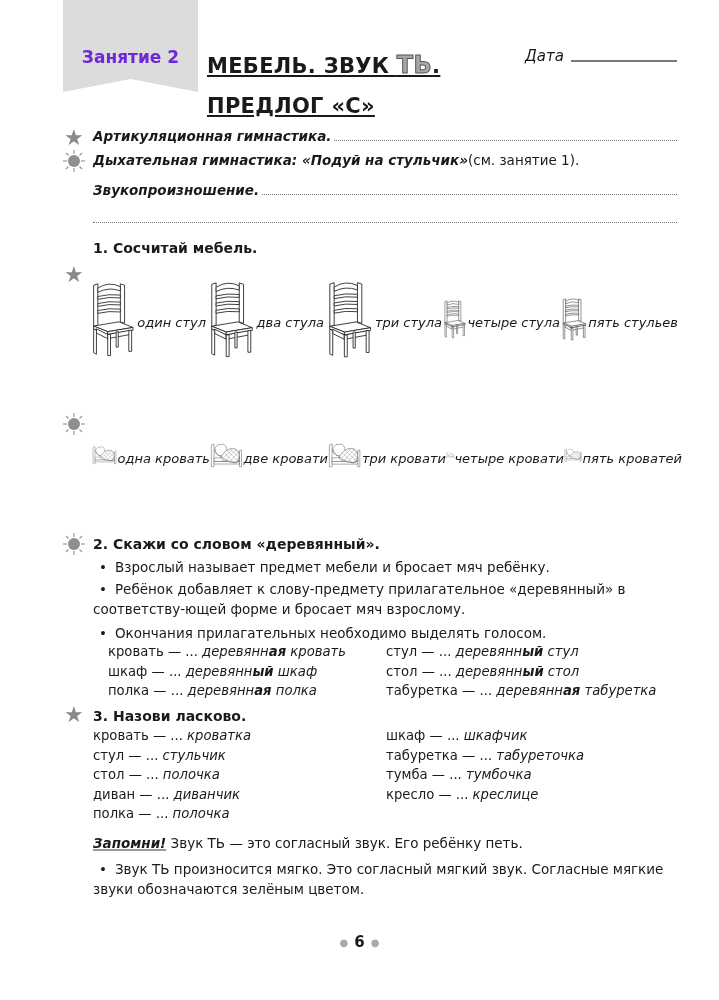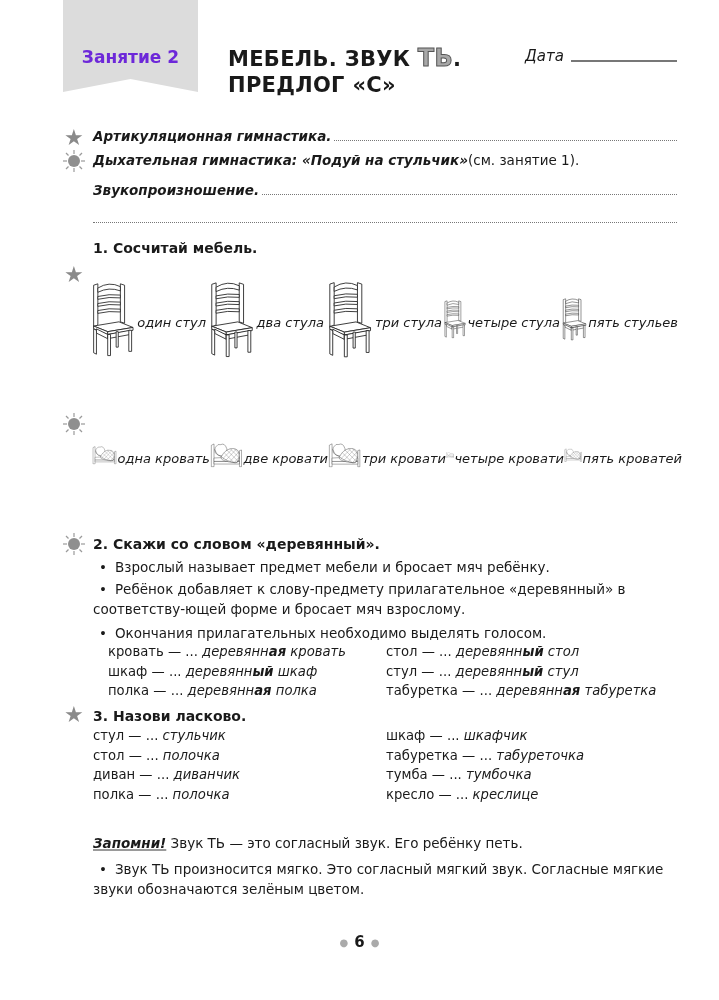--- a/index.html
+++ b/index.html
@@ -9,22 +9,22 @@
     .tag {
       position: absolute; left: 63px; top: 0; width: 135px; height: 92px;
       background: #dcdcdc;
       clip-path: polygon(0 0, 100% 0, 100% 100%, 50% 86%, 0 100%);
     }
     .tag-label {
       position: absolute; left: 0; width: 100%; top: 47px; text-align: center;
       font-weight: bold; font-size: 17px; color: #6d28d9;
     }
     .title {
-      position: absolute; left: 228px; top: 45px; font-weight: bold; font-size: 21px;
-      line-height: 26px; letter-spacing: 0.3px; color: #1a1a1a;
+      position: absolute; left: 207px; top: 45px; font-weight: bold; font-size: 21px;
+      line-height: 40px; letter-spacing: 0.3px; color: #1a1a1a; text-decoration: underline;
     }
     .title .sound {
       font-size: 24px; color: #a8a8a8;
       -webkit-text-stroke: 1px #555;
     }
     .date {
       position: absolute; left: 525px; top: 47px; font-style: italic; font-size: 15px;
       font-family: "DejaVu Sans", sans-serif;
     }
     .date-line {
@@ -266,29 +266,30 @@
 <div class="para bullet" style="top:557px;"><span>Взрослый называет предмет мебели и бросает мяч ребёнку.</span></div>
 <div class="para bullet" style="top:579px;"><span>Ребёнок добавляет к слову-предмету прилагательное «деревянный» в соответству-ющей форме и бросает мяч взрослому.</span></div>
 <div class="para bullet" style="top:623px;"><span>Окончания прилагательных необходимо выделять голосом.</span></div>
 
 <div class="pairs" style="left:108px; top:642px;">
   <div><span>кровать</span> —  ... <i><span>деревянн</span><b>ая</b><span> кровать</span></i></div>
   <div><span>шкаф</span> —  ... <i><span>деревянн</span><b>ый</b><span> шкаф</span></i></div>
   <div><span>полка</span> —  ... <i><span>деревянн</span><b>ая</b><span> полка</span></i></div>
 </div>
 <div class="pairs" style="left:386px; top:642px;">
+  <div><span>стул</span> —  ... <i><span>деревянн</span><b>ый</b><span> стул</span></i></div>
   <div><span>стол</span> —  ... <i><span>деревянн</span><b>ый</b><span> стол</span></i></div>
-  <div><span>стул</span> —  ... <i><span>деревянн</span><b>ый</b><span> стул</span></i></div>
   <div><span>табуретка</span> —  ... <i><span>деревянн</span><b>ая</b><span> табуретка</span></i></div>
 </div>
 
 <span class="icon star" style="left:64px;top:704px;">★</span>
 <div class="heading" style="top:708px;text-align:center;">3.  Назови ласково.</div>
 
 <div class="pairs" style="left:93px; top:726px;">
+  <div><span>кровать</span><span> — ... </span><i>кроватка</i></div>
   <div><span>стул</span><span> — ... </span><i>стульчик</i></div>
   <div><span>стол</span><span> — ... </span><i>полочка</i></div>
   <div><span>диван</span><span> — ... </span><i>диванчик</i></div>
   <div><span>полка</span><span> — ... </span><i>полочка</i></div>
 </div>
 <div class="pairs" style="left:386px; top:726px;">
   <div><span>шкаф</span><span> — ... </span><i>шкафчик</i></div>
   <div><span>табуретка</span><span> — ... </span><i>табуреточка</i></div>
   <div><span>тумба</span><span> — ... </span><i>тумбочка</i></div>
   <div><span>кресло</span><span> — ... </span><i>креслице</i></div>

